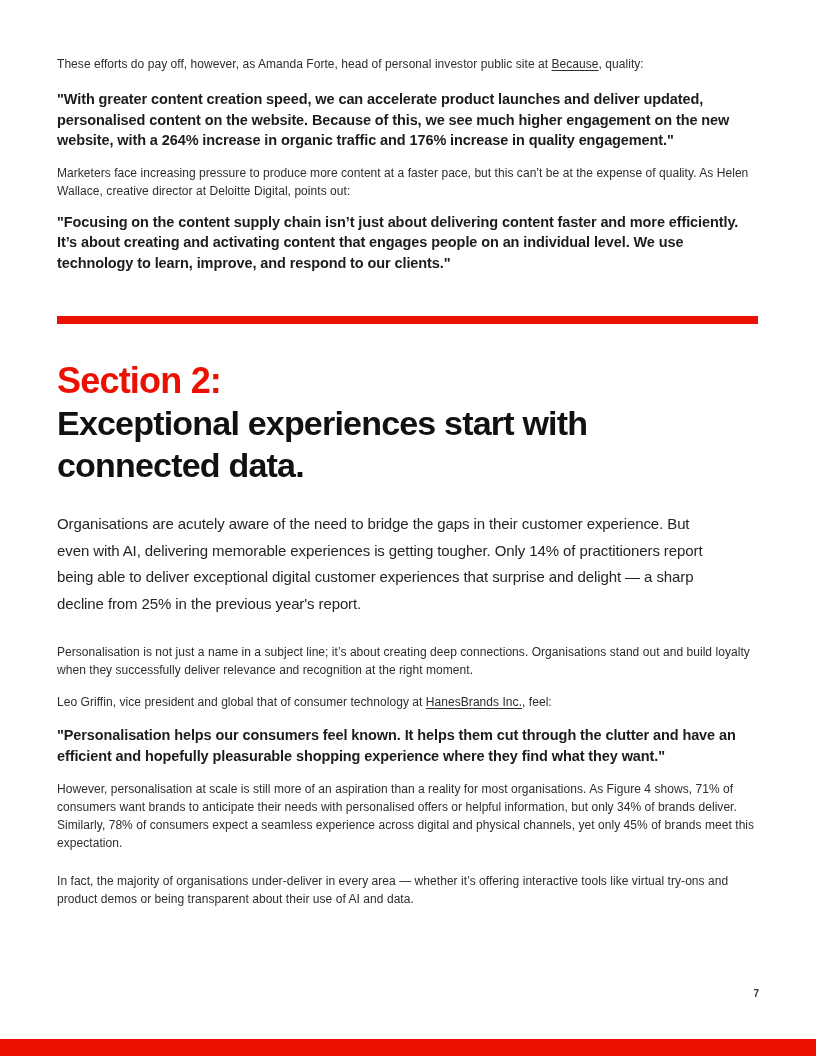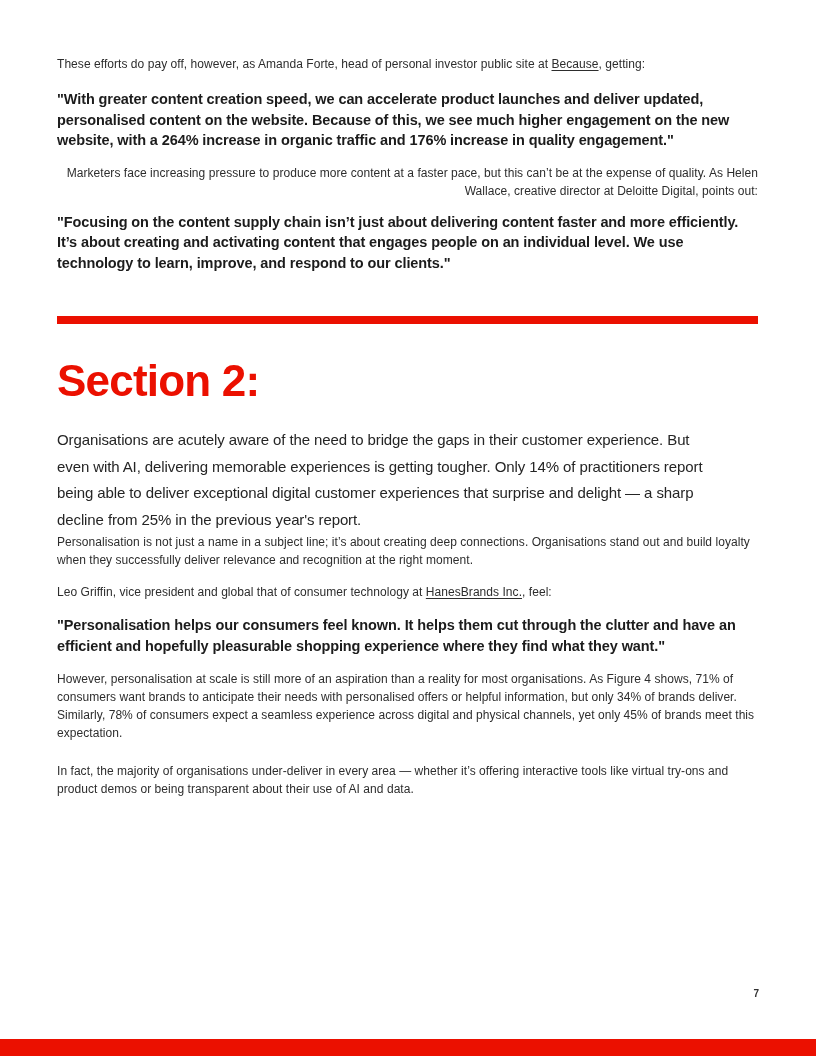--- a/index.html
+++ b/index.html
@@ -37,21 +37,21 @@
     letter-spacing: -0.1px;
   }
   .rule {
     border: none;
     margin: 43px 0 0 0;
     width: 701px;
     height: 8px;
   }
   .section-label {
     margin: 36px 0 0 0;
-    font-size: 44px;
+    font-size: 36px;
     line-height: 42px;
     font-weight: 700;
     letter-spacing: -0.8px;
   }
   .section-title {
     margin: 0;
     width: 660px;
     font-size: 34px;
     line-height: 42px;
     font-weight: 700;
@@ -62,23 +62,23 @@
     margin-top: 25px;
     width: 662px;
     font-size: 15px;
     line-height: 26.5px;
     font-weight: 400;
     color: #252525;
     letter-spacing: -0.1px;
   }
   .mt-first  { margin-top: 55px; }
   .mt-q1     { margin-top: 16px; }
-  .mt-p2     { margin-top: 13px; text-align: right; }
+  .mt-p2     { margin-top: 13px; }
   .mt-q2     { margin-top: 12px; }
-  .mt-body-lg{ }
+  .mt-body-lg{ margin-top: 26px; }
   .mt-body   { margin-top: 14px; }
   .mt-last   { margin-top: 20px; }
   .link {
     color: inherit;
     text-decoration: underline;
     text-underline-offset: 2px;
     cursor: pointer;
   }
   .page-number {
     position: absolute;
@@ -95,31 +95,32 @@
     width: 816px;
     height: 17px;
   }
 </style>
 </head>
 <body>
 
 <div class="page">
   <main class="content">
 
-    <p class="body mt-first"><span>These efforts do pay off, however, as Amanda Forte, head of personal investor public site at </span><a class="link">Because</a><span>, getting:</span></p>
+    <p class="body mt-first"><span>These efforts do pay off, however, as Amanda Forte, head of personal investor public site at </span><a class="link">Because</a><span>, quality:</span></p>
 
     <p class="quote mt-q1">"With greater content creation speed, we can accelerate product launches and deliver updated, personalised content on the website. Because of this, we see much higher engagement on the new website, with a 264% increase in organic traffic and 176% increase in quality engagement."</p>
 
     <p class="body mt-p2">Marketers face increasing pressure to produce more content at a faster pace, but this can’t be at the expense of quality. As Helen Wallace, creative director at Deloitte Digital, points out:</p>
 
     <p class="quote mt-q2">"Focusing on the content supply chain isn’t just about delivering content faster and more efficiently. It’s about creating and activating content that engages people on an individual level. We use technology to learn, improve, and respond to our clients."</p>
 
     <hr class="rule" style="background: rgb(235, 16, 0);">
 
     <h2 class="section-label" style="color: rgb(235, 16, 0);">Section 2:</h2>
+    <h1 class="section-title">Exceptional experiences start with connected data.</h1>
 
     <p class="lead">Organisations are acutely aware of the need to bridge the gaps in their customer experience. But even with AI, delivering memorable experiences is getting tougher. Only 14% of practitioners report being able to deliver exceptional digital customer experiences that surprise and delight — a sharp decline from 25% in the previous year's report.</p>
 
     <p class="body mt-body-lg">Personalisation is not just a name in a subject line; it’s about creating deep connections. Organisations stand out and build loyalty when they successfully deliver relevance and recognition at the right moment.</p>
 
     <p class="body mt-body"><span>Leo Griffin, vice president and global that of consumer technology at </span><a class="link">HanesBrands Inc.</a><span>, feel:</span></p>
 
     <p class="quote mt-body">"Personalisation helps our consumers feel known. It helps them cut through the clutter and have an efficient and hopefully pleasurable shopping experience where they find what they want."</p>
 
     <p class="body mt-body">However, personalisation at scale is still more of an aspiration than a reality for most organisations. As Figure 4 shows, 71% of consumers want brands to anticipate their needs with personalised offers or helpful information, but only 34% of brands deliver. Similarly, 78% of consumers expect a seamless experience across digital and physical channels, yet only 45% of brands meet this expectation.</p>

